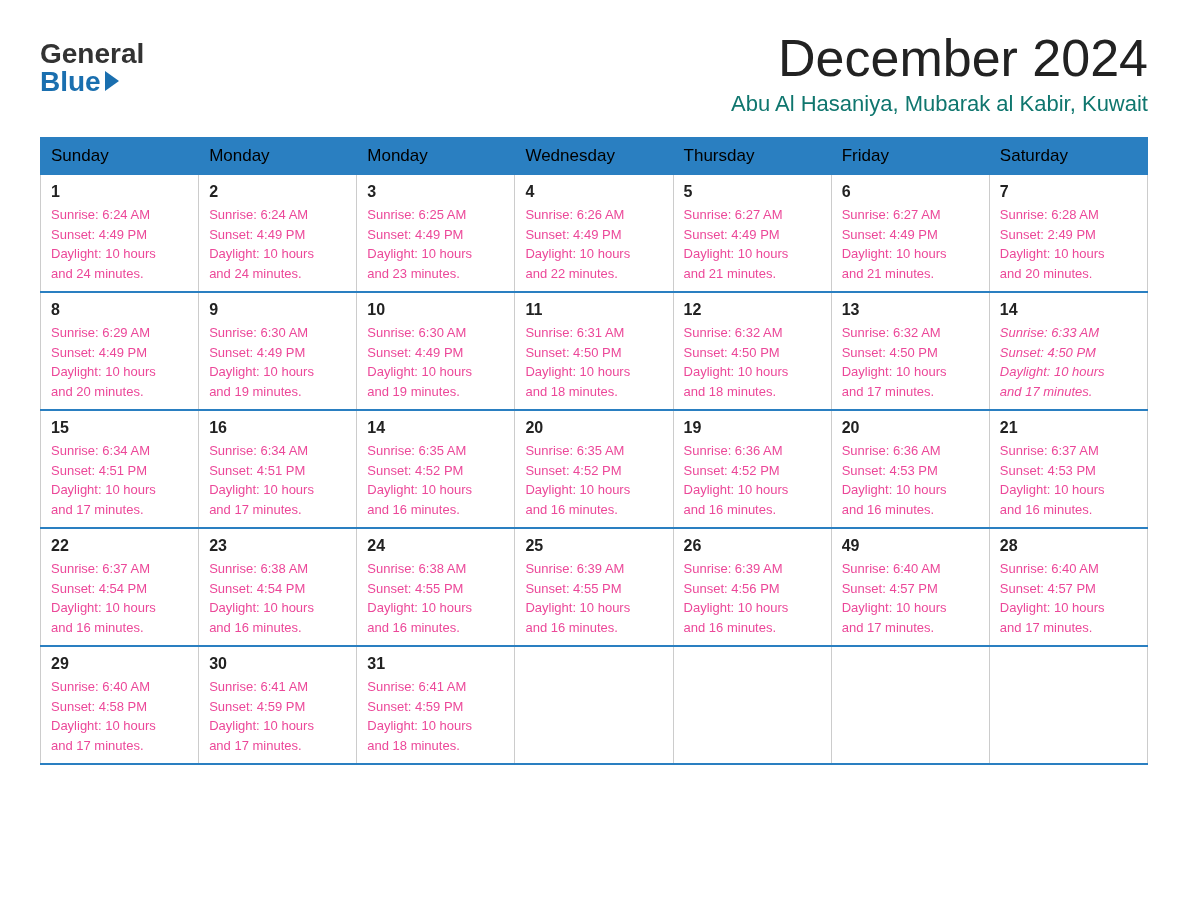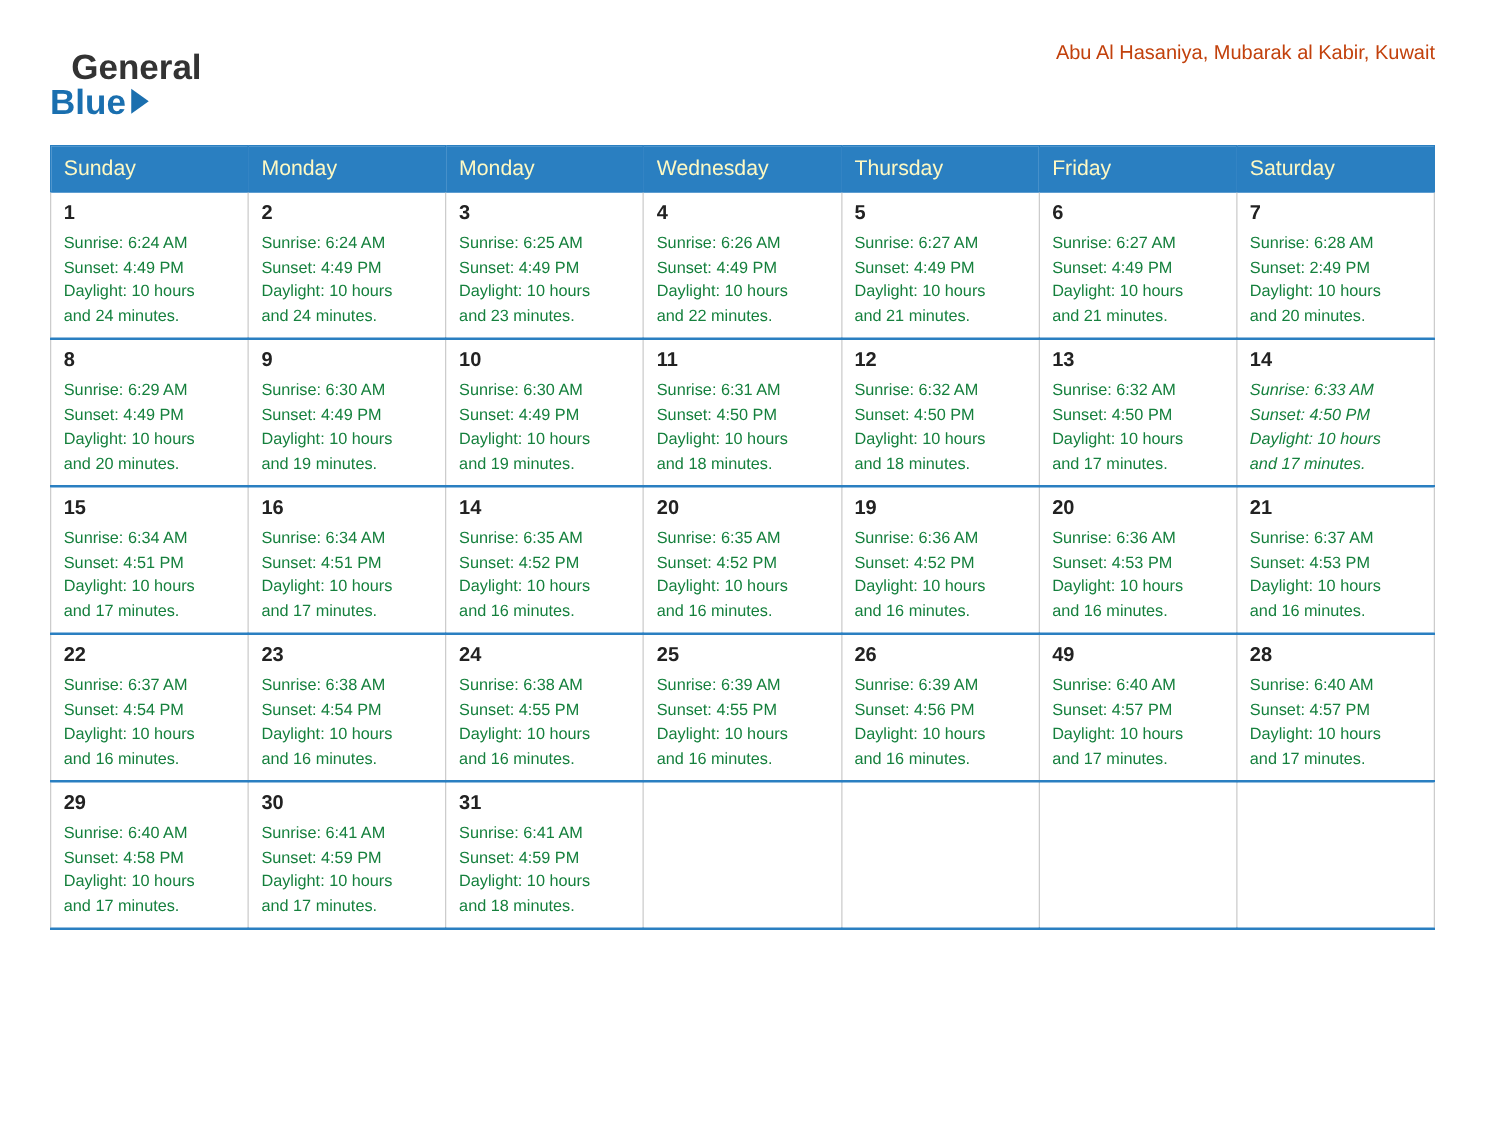--- a/index.html
+++ b/index.html
@@ -20,21 +20,20 @@
       display: flex;
       flex-direction: column;
       align-items: flex-start;
       margin-top: 10px;
     }
     .logo-general {
       font-size: 28px;
       font-weight: bold;
       color: #333;
       line-height: 1;
-      margin-left: 17px;
     }
     .logo-blue {
       font-size: 28px;
       font-weight: bold;
       color: #1a6faf;
       line-height: 1;
       display: flex;
       align-items: center;
       text-align: center;
     }
@@ -50,34 +49,34 @@
     .title-area {
       text-align: right;
     }
     .month-title {
       font-size: 52px;
       font-weight: normal;
       color: #222;
       line-height: 1.1;
     }
     .location-title {
-      font-size: 16px;
-      color: #c2410c;
+      font-size: 22px;
+      color: #0f766e;
       margin-top: 4px;
     }
     table {
       width: 100%;
       border-collapse: collapse;
       table-layout: fixed;
     }
     thead tr {
       background-color: #2a7fc1;
     }
     thead th {
-      color: #fef9c3;
+      color: #000000;
       padding: 8px 10px;
       font-size: 17px;
       font-weight: normal;
       text-align: left;
       border: 1px solid #2a7fc1;
     }
     tbody td {
       vertical-align: top;
       padding: 8px 10px;
       border: 1px solid #ccc;
@@ -91,35 +90,36 @@
     .day-num {
       font-size: 16px;
       font-weight: bold;
       color: #222;
       display: block;
       margin-bottom: 4px;
     }
     .day-info {
       font-size: 13px;
       line-height: 1.5;
-      color: #15803d;
+      color: #ec4899;
     }
   </style>
 </head>
 <body>
 
 <div class="header-area">
   <div class="logo">
     <span class="logo-general">General</span>
     <span class="logo-blue">
       <span>Blue</span>
       <span class="logo-triangle"></span>
     </span>
   </div>
   <div class="title-area">
+    <div class="month-title">December 2024</div>
     <div class="location-title">Abu Al Hasaniya, Mubarak al Kabir, Kuwait</div>
   </div>
 </div>
 
 <table>
   <thead>
     <tr>
     <th>Sunday</th>
         <th>Monday</th>
         <th>Monday</th>

